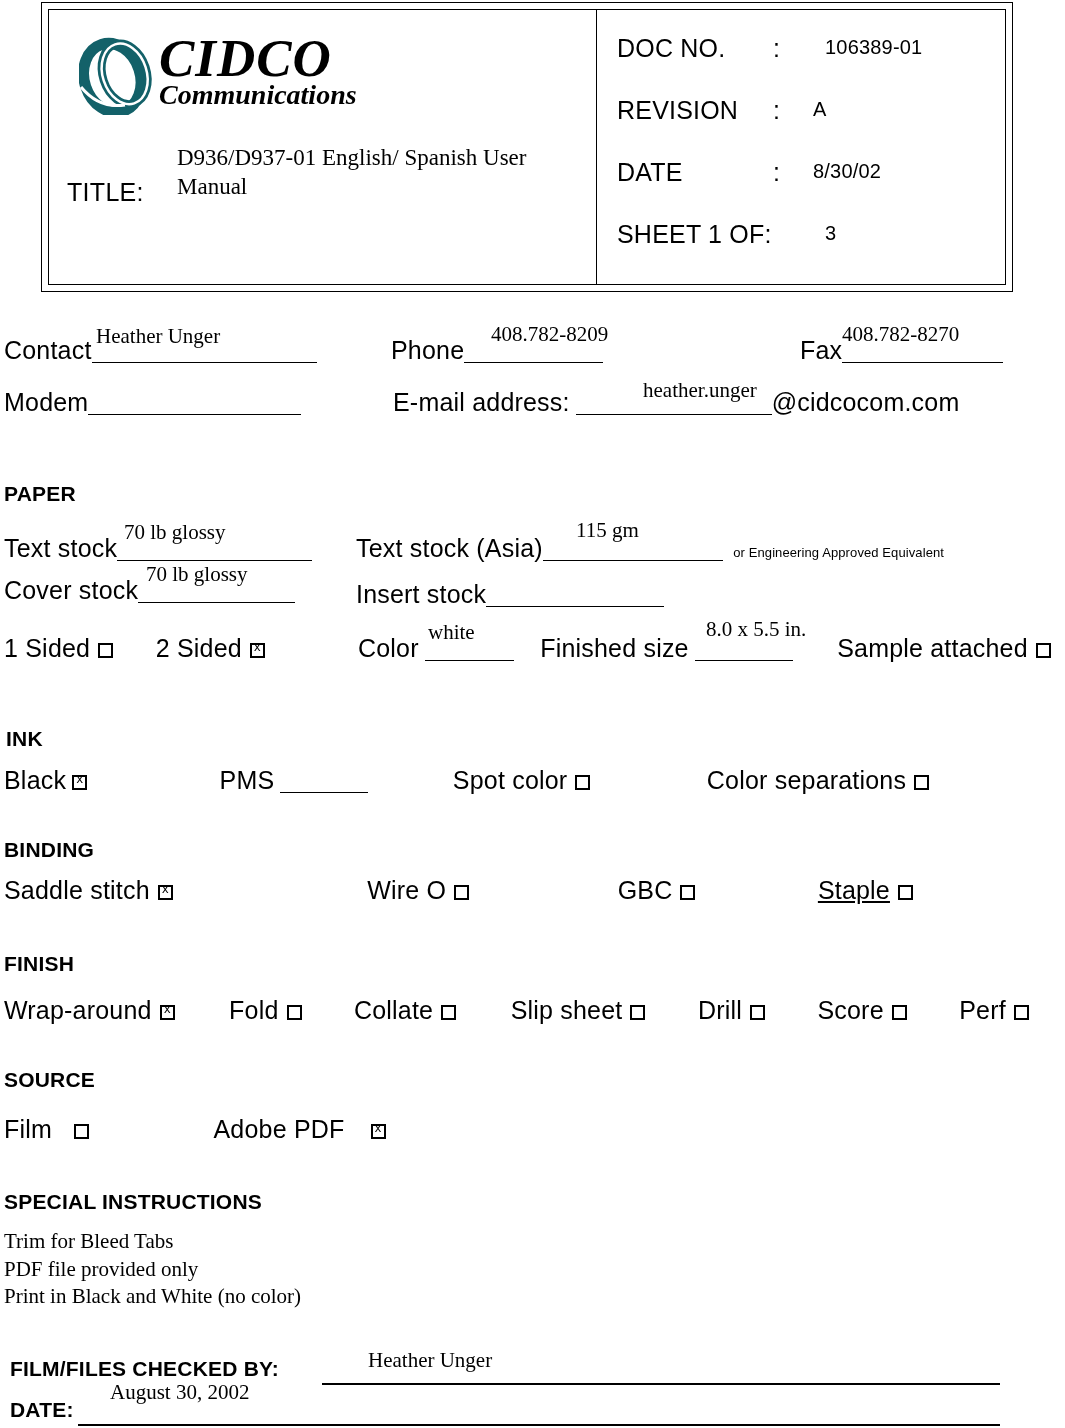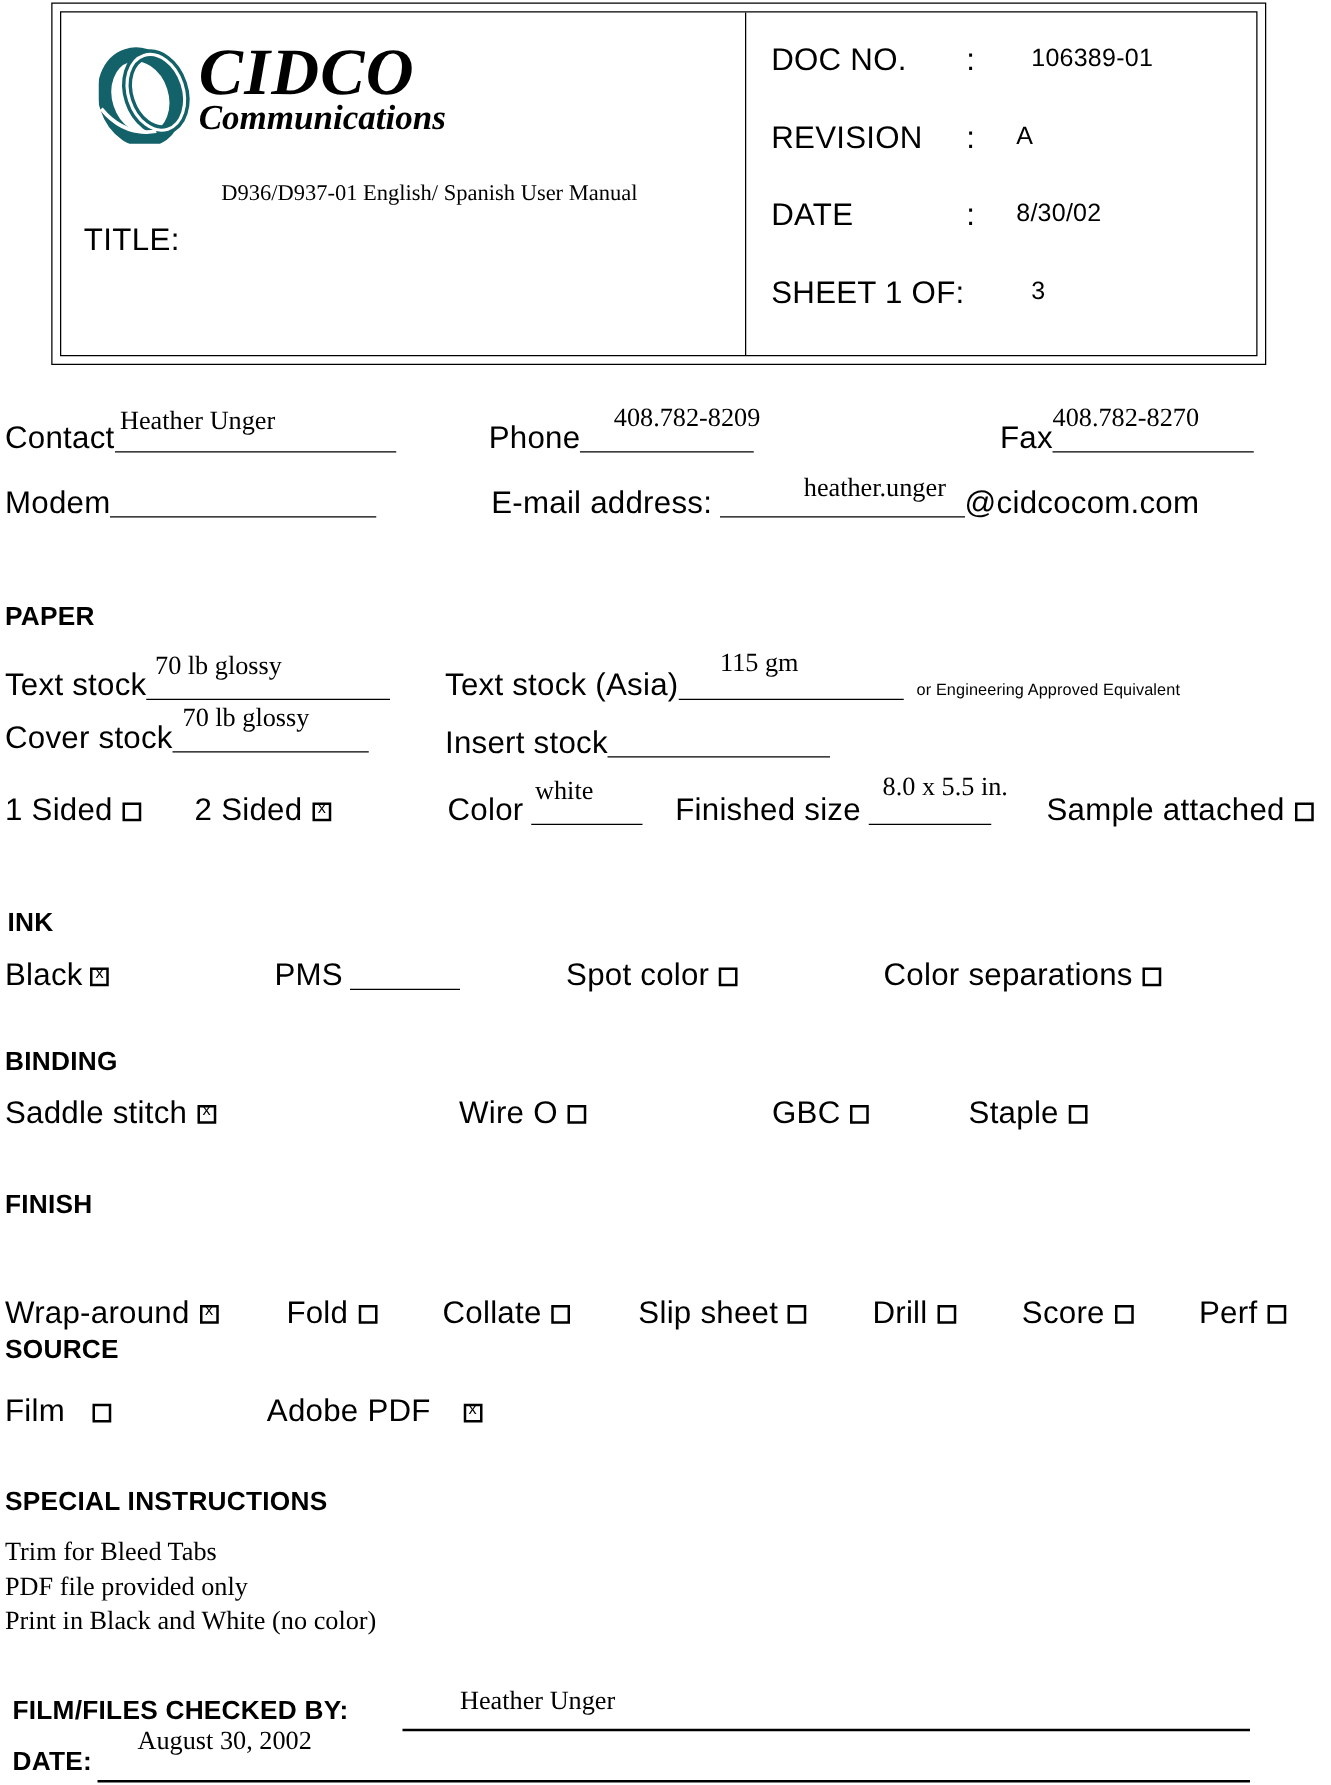--- a/index.html
+++ b/index.html
@@ -93,21 +93,21 @@
     left: 18px;
     top: 168px;
     font-size: 25px;
     letter-spacing: 0.3px;
   }
   .title-value {
     position: absolute;
     left: 128px;
     top: 133px;
     font-family: "Liberation Serif", serif;
-    font-size: 18px;
+    font-size: 23px;
     line-height: 1.28;
     width: 400px;
   }
 
   
   .hr-row {
     position: absolute;
     left: 20px;
     right: 8px;
     height: 30px;
@@ -303,26 +303,26 @@
   <span class="lbl" style="margin-left:80px;">Spot color</span><span class="cb" style="margin-left:8px;"></span>
   <span class="lbl" style="margin-left:112px;">Color separations</span><span class="cb" style="margin-left:8px;"></span>
 </div>
 
 <div class="sec" style="left:4px; top:838px;">BINDING</div>
 
 <div class="row" style="left:4px; top:876px;">
   <span class="lbl">Saddle stitch</span><span class="cb checked" style="margin-left:8px;"></span>
   <span class="lbl" style="margin-left:190px;">Wire O</span><span class="cb" style="margin-left:8px;"></span>
   <span class="lbl" style="margin-left:144px;">GBC</span><span class="cb" style="margin-left:8px;"></span>
-  <span class="lbl" style="margin-left:75px;">Staple</span><span class="cb" style="margin-left:8px;"></span>
+  <span class="lbl" style="margin-left:118px;text-decoration:underline;">Staple</span><span class="cb" style="margin-left:8px;"></span>
 </div>
 
 <div class="sec" style="left:4px; top:952px;">FINISH</div>
 
-<div class="row" style="left:4px; top:996px;margin-top:40px;">
+<div class="row" style="left:4px; top:996px;">
   <span class="lbl">Wrap-around</span><span class="cb checked" style="margin-left:8px;"></span>
   <span class="lbl" style="margin-left:50px;">Fold</span><span class="cb" style="margin-left:8px;"></span>
   <span class="lbl" style="margin-left:48px;">Collate</span><span class="cb" style="margin-left:8px;"></span>
   <span class="lbl" style="margin-left:50px;">Slip sheet</span><span class="cb" style="margin-left:8px;"></span>
   <span class="lbl" style="margin-left:48px;">Drill</span><span class="cb" style="margin-left:8px;"></span>
   <span class="lbl" style="margin-left:48px;">Score</span><span class="cb" style="margin-left:8px;"></span>
   <span class="lbl" style="margin-left:48px;">Perf</span><span class="cb" style="margin-left:8px;"></span>
 </div>
 
 <div class="sec" style="left:4px; top:1068px;">SOURCE</div>

